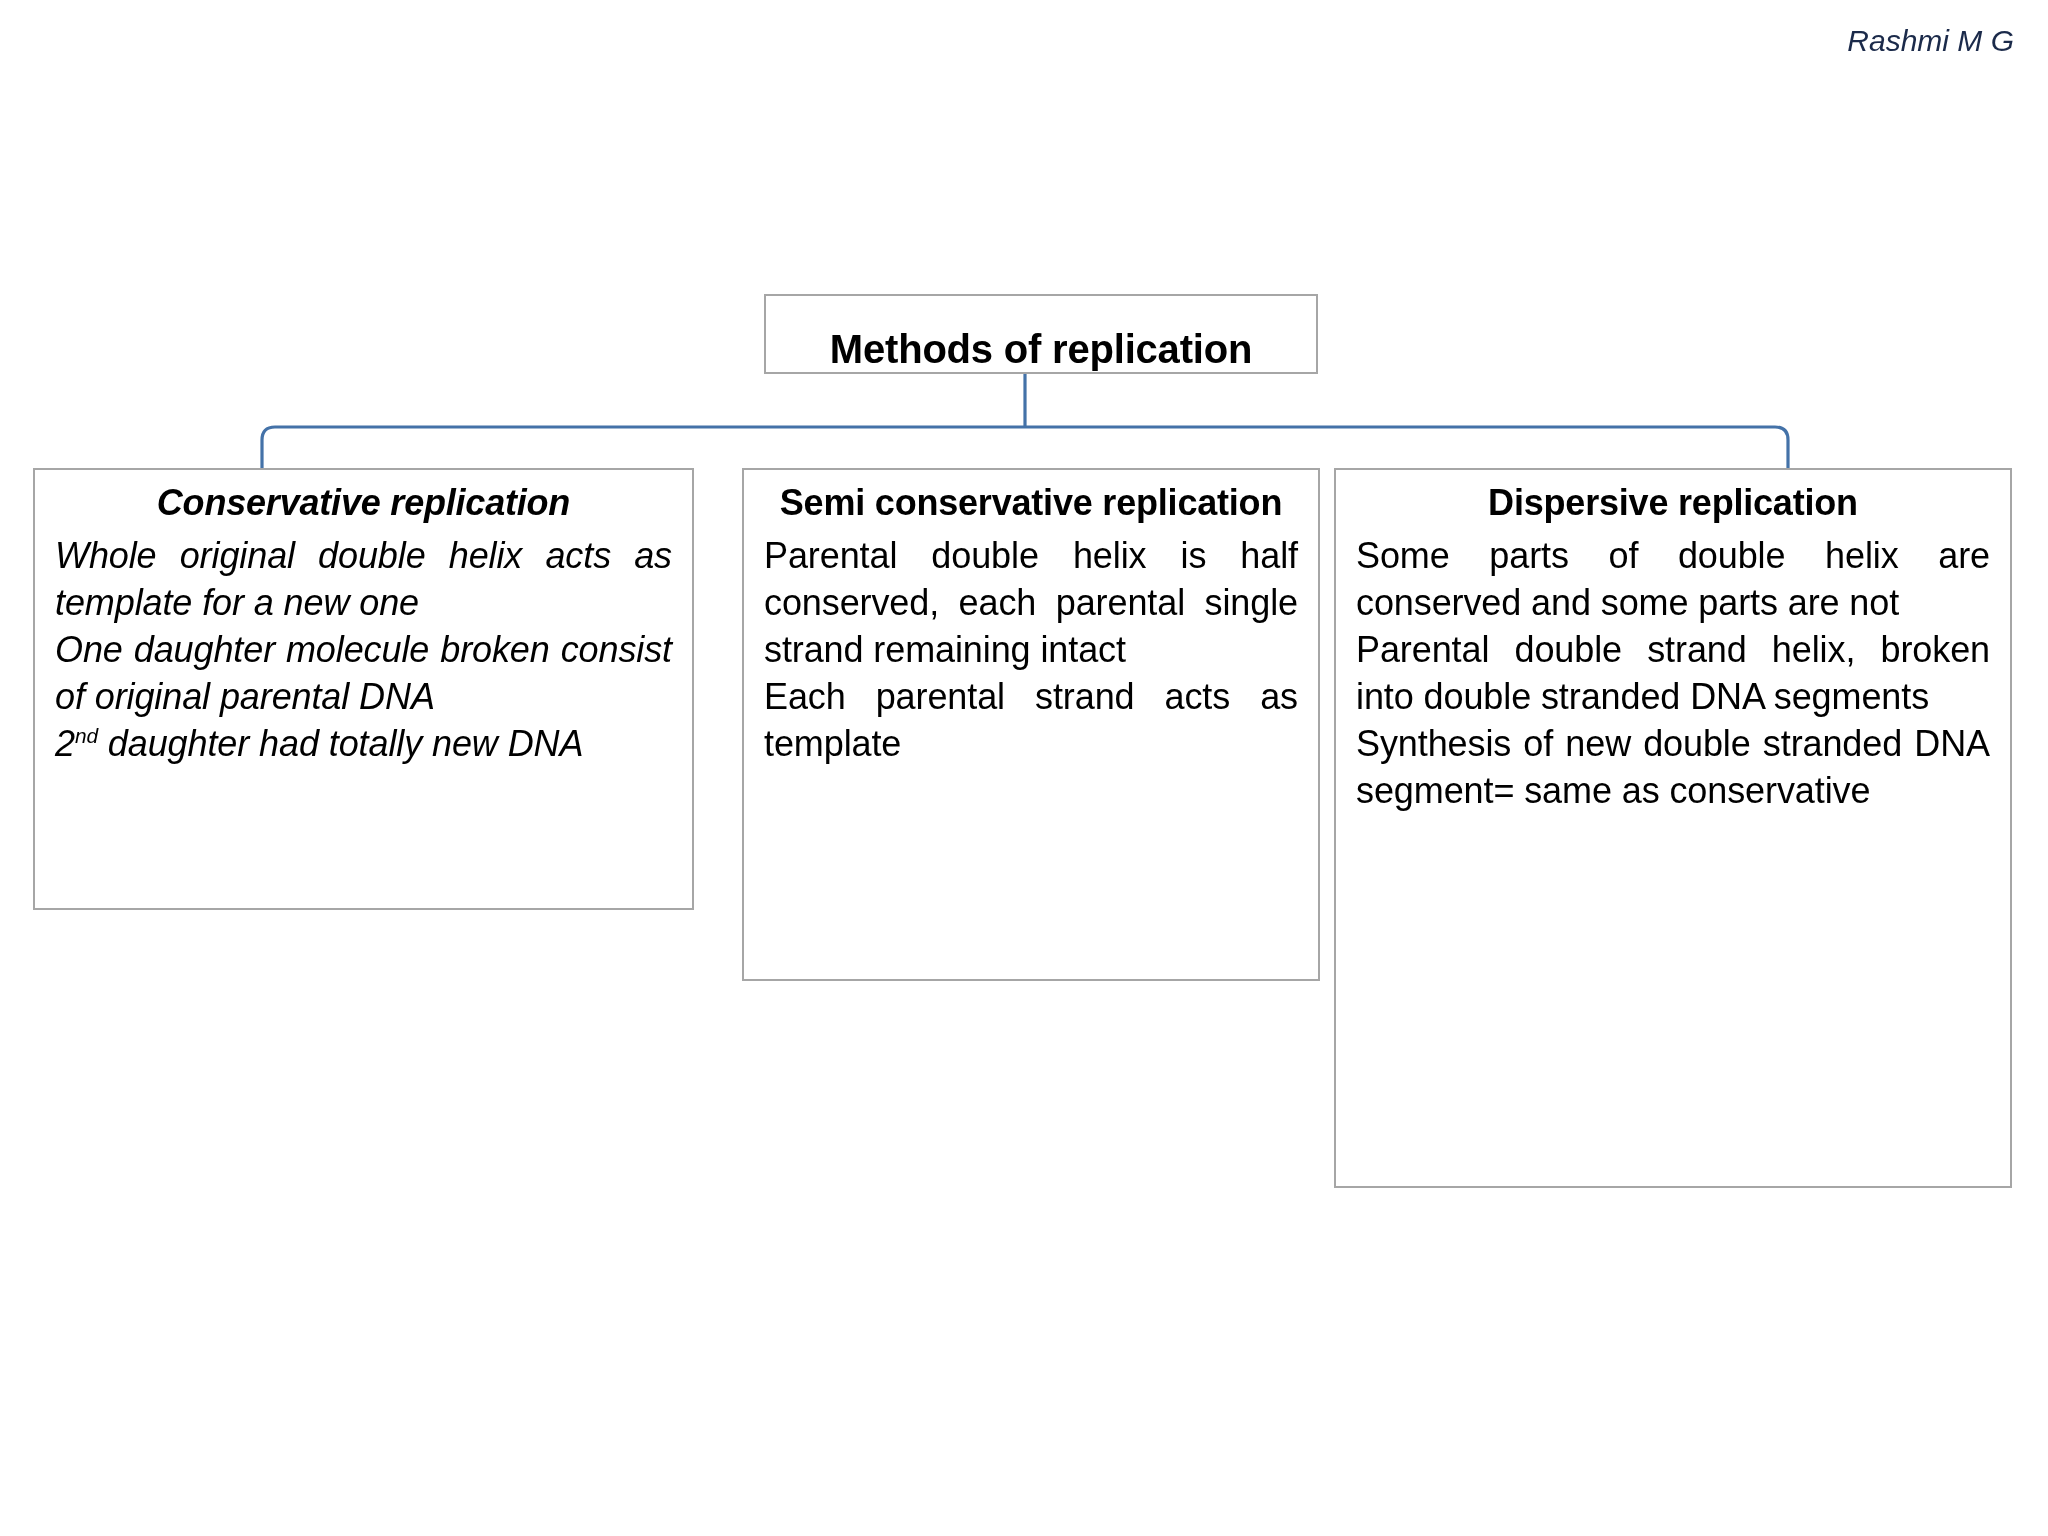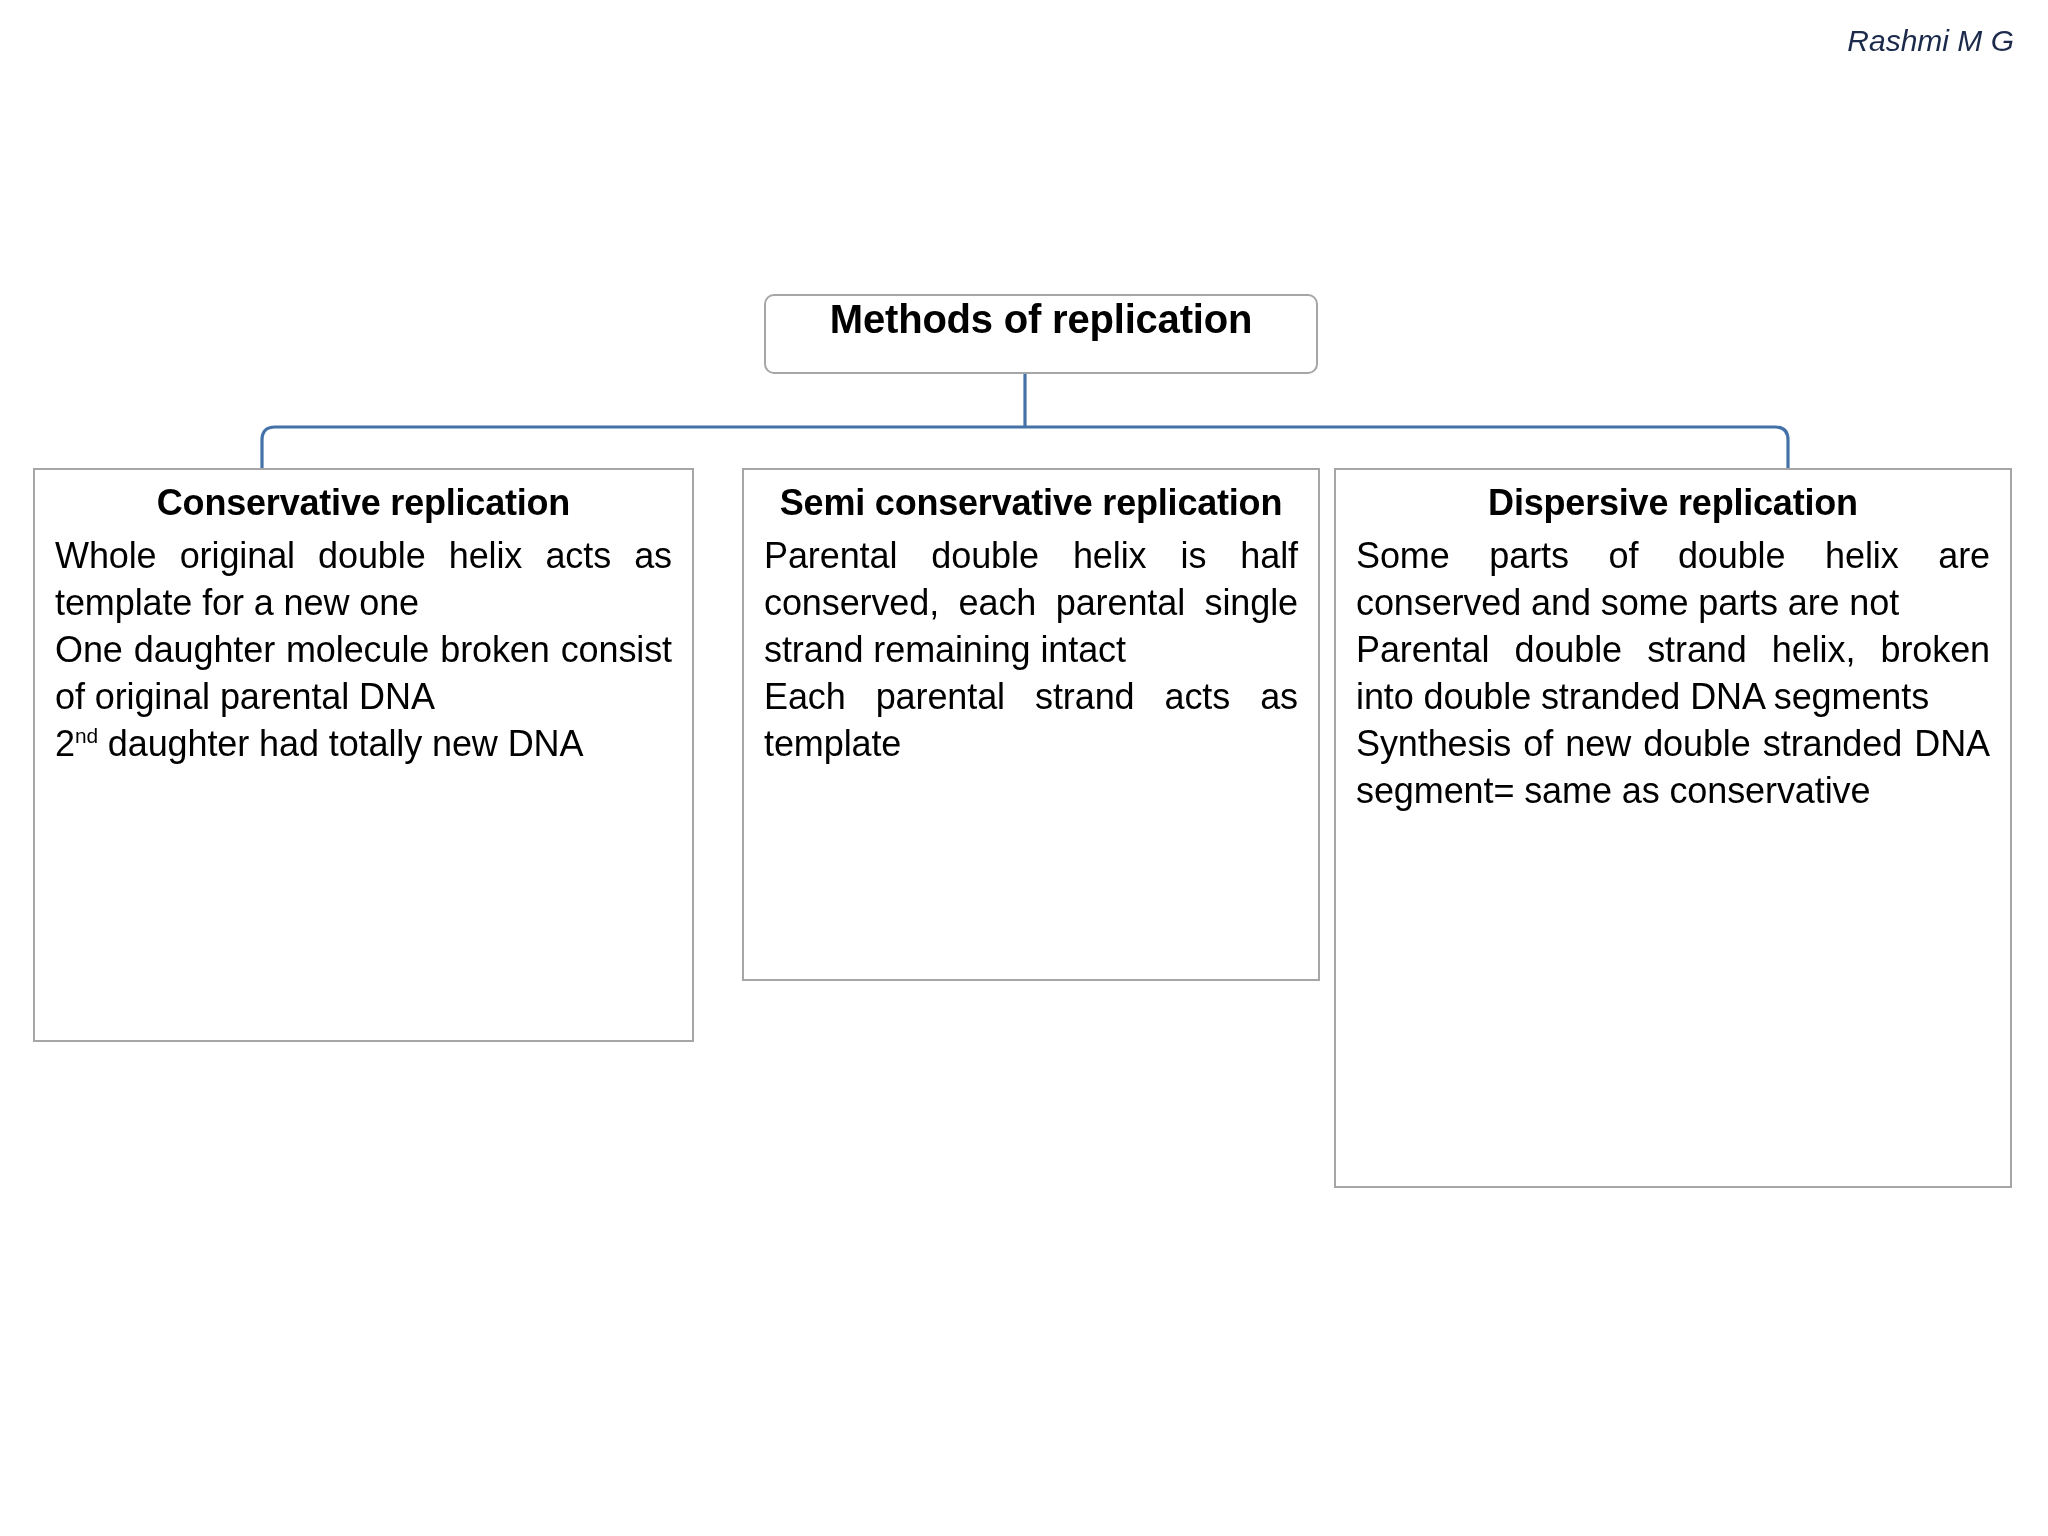--- a/index.html
+++ b/index.html
@@ -44,23 +44,22 @@
     background: #ffffff;
     border: 2px solid #a6a6a6;
   }
 
   .root-box {
     left: 764px;
     top: 294px;
     width: 554px;
     height: 80px;
     display: flex;
-    align-items: flex-start;
+    align-items: flex-end;
     justify-content: center;
-    border-radius: 10px;
   }
   .root-title {
     font-size: 40px;
     font-weight: bold;
     line-height: 1.15;
     letter-spacing: -0.2px;
     text-align: center;
     white-space: nowrap;
   }
 
@@ -75,21 +74,22 @@
   }
 
   
   .child-box {
     padding: 10px 14px 12px 14px;
   }
   .child-box.left {
     left: 33px;
     top: 468px;
     width: 661px;
-    height: 574px;
+    height: 442px;
+    font-style: italic;
   }
   .child-box.middle {
     left: 742px;
     top: 468px;
     width: 578px;
     height: 513px;
   }
   .child-box.right {
     left: 1334px;
     top: 468px;

